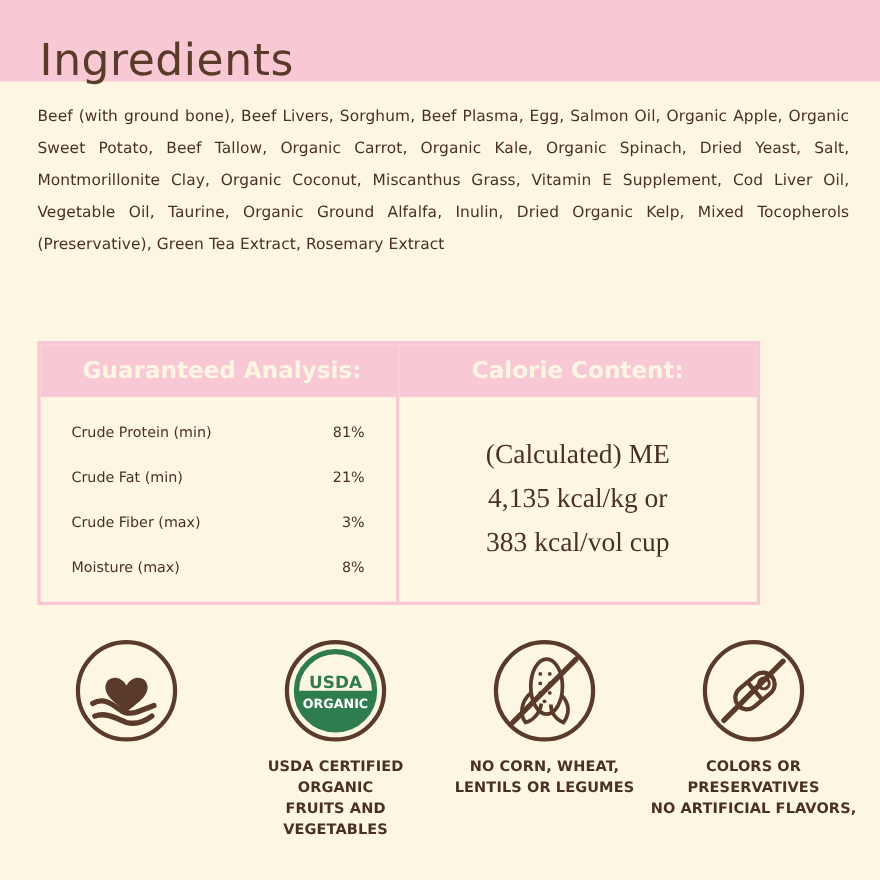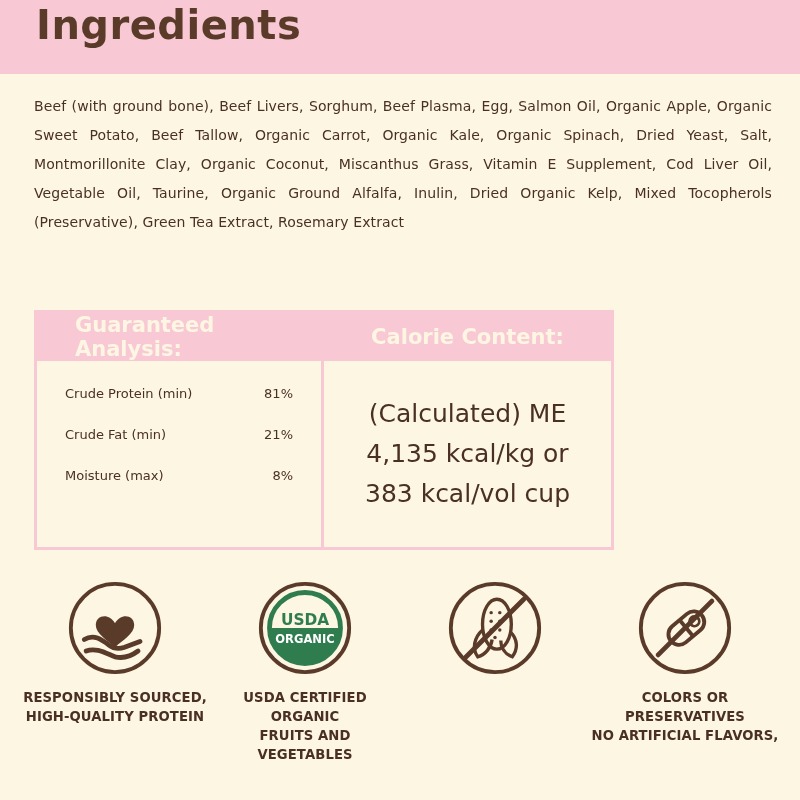--- a/index.html
+++ b/index.html
@@ -25,24 +25,24 @@
   .header-band {
     position: absolute;
     top: 0;
     left: 0;
     width: 800px;
     height: 74px;
     background: #f8c9d4;
   }
   .header-title {
     position: absolute;
-    top: 2px;
+    top: 32px;
     left: 36px;
     font-size: 40px;
-    font-weight: bold;
+    font-weight: normal;
     letter-spacing: 0.5px;
     color: #5a3a28;
     font-family: "DejaVu Sans", sans-serif;
   }
   
   .ingredients {
     position: absolute;
     top: 92px;
     left: 34px;
     width: 738px;
@@ -50,21 +50,21 @@
     line-height: 29px;
     color: #4a3024;
     text-align: justify;
     letter-spacing: 0.1px;
   }
   
   .analysis-block {
     position: absolute;
     top: 310px;
     left: 34px;
-    width: 580px;
+    width: 657px;
     height: 240px;
     border: 3px solid #f8c9d4;
     box-sizing: border-box;
     background: #fdf6e3;
   }
   .analysis-headrow {
     display: flex;
     height: 48px;
   }
   .head-cell {
@@ -109,20 +109,21 @@
     box-sizing: border-box;
     display: flex;
     align-items: center;
     justify-content: center;
     text-align: center;
   }
   .cal-text {
     font-size: 25px;
     line-height: 40px;
     color: #4a3024;
+    font-family: Liberation Serif, serif;
   }
   
   .badges {
     position: absolute;
     top: 580px;
     left: 20px;
     width: 760px;
     display: flex;
     justify-content: space-between;
   }
@@ -163,20 +164,24 @@
     </div>
     <div class="analysis-body">
       <div class="ga-col">
         <div class="ga-row">
           <span class="ga-label">Crude Protein (min)</span>
           <span class="ga-value">81%</span>
         </div>
         <div class="ga-row">
           <span class="ga-label">Crude Fat (min)</span>
           <span class="ga-value">21%</span>
+        </div>
+        <div class="ga-row">
+          <span class="ga-label">Crude Fiber (max)</span>
+          <span class="ga-value">3%</span>
         </div>
         <div class="ga-row">
           <span class="ga-label">Moisture (max)</span>
           <span class="ga-value">8%</span>
         </div>
       </div>
       <div class="cal-col">
         <div class="cal-text">
           <div>(Calculated) ME</div>
           <div>4,135 kcal/kg or</div>
@@ -188,24 +193,20 @@
 
   <div class="badges">
 
     <div class="badge">
       <svg class="badge-icon" viewBox="0 0 100 100">
         <circle cx="50" cy="50" r="46" fill="none" stroke="#5a3a28" stroke-width="4"></circle>
         <path d="M50 45 C44 34, 30 36, 30 47 C30 56, 42 63, 50 70 C58 63, 70 56, 70 47 C70 36, 56 34, 50 45 Z" fill="#5a3a28"></path>
         <path d="M18 62 C28 56, 36 62, 44 68 C48 71, 54 72, 60 70 L76 64" fill="none" stroke="#5a3a28" stroke-width="5" stroke-linecap="round"></path>
         <path d="M20 74 C30 70, 40 76, 50 80 C58 82, 66 80, 74 74" fill="none" stroke="#5a3a28" stroke-width="5" stroke-linecap="round"></path>
       </svg>
-      <div class="badge-caption">
-        <div>RESPONSIBLY SOURCED,</div>
-        <div>HIGH-QUALITY PROTEIN</div>
-      </div>
     </div>
 
     <div class="badge">
       <svg class="badge-icon" viewBox="0 0 100 100">
         <circle cx="50" cy="50" r="46" fill="none" stroke="#5a3a28" stroke-width="4"></circle>
         <circle cx="50" cy="50" r="37" fill="#fdf6e3" stroke="#2f7d4f" stroke-width="5"></circle>
         <path d="M13 50 A37 37 0 0 0 87 50 Z" fill="#2f7d4f"></path>
         <text x="50" y="47" text-anchor="middle" font-family="DejaVu Sans, sans-serif" font-size="16" font-weight="bold" fill="#2f7d4f">USDA</text>
         <text x="50" y="66" text-anchor="middle" font-family="DejaVu Sans, sans-serif" font-size="12" font-weight="bold" fill="#ffffff">ORGANIC</text>
       </svg>
@@ -223,20 +224,24 @@
           <circle cx="55" cy="34" r="1.8" fill="#5a3a28"></circle>
         <circle cx="46" cy="43" r="1.8" fill="#5a3a28"></circle>
           <circle cx="55" cy="43" r="1.8" fill="#5a3a28"></circle>
         <circle cx="46" cy="52" r="1.8" fill="#5a3a28"></circle>
           <circle cx="55" cy="52" r="1.8" fill="#5a3a28"></circle>
         <circle cx="50" cy="60" r="1.8" fill="#5a3a28"></circle>
         <path d="M37 52 C28 60, 26 72, 32 80 C40 78, 46 70, 47 62" fill="none" stroke="#5a3a28" stroke-width="3.5"></path>
         <path d="M66 54 C74 62, 74 72, 68 80 C60 77, 56 70, 56 63" fill="none" stroke="#5a3a28" stroke-width="3.5"></path>
         <line x1="20" y1="80" x2="80" y2="20" stroke="#5a3a28" stroke-width="5" stroke-linecap="round"></line>
       </svg>
+      <div class="badge-caption">
+        <div>NO CORN, WHEAT,</div>
+        <div>LENTILS OR LEGUMES</div>
+      </div>
     </div>
 
     <div class="badge">
       <svg class="badge-icon" viewBox="0 0 100 100">
         <circle cx="50" cy="50" r="46" fill="none" stroke="#5a3a28" stroke-width="4"></circle>
         <g transform="rotate(-40 50 50)">
           <rect x="30" y="40" width="42" height="22" rx="11" fill="none" stroke="#5a3a28" stroke-width="4"></rect>
           <line x1="51" y1="40" x2="51" y2="62" stroke="#5a3a28" stroke-width="4"></line>
           <circle cx="62" cy="51" r="5" fill="none" stroke="#5a3a28" stroke-width="3"></circle>
         </g>

